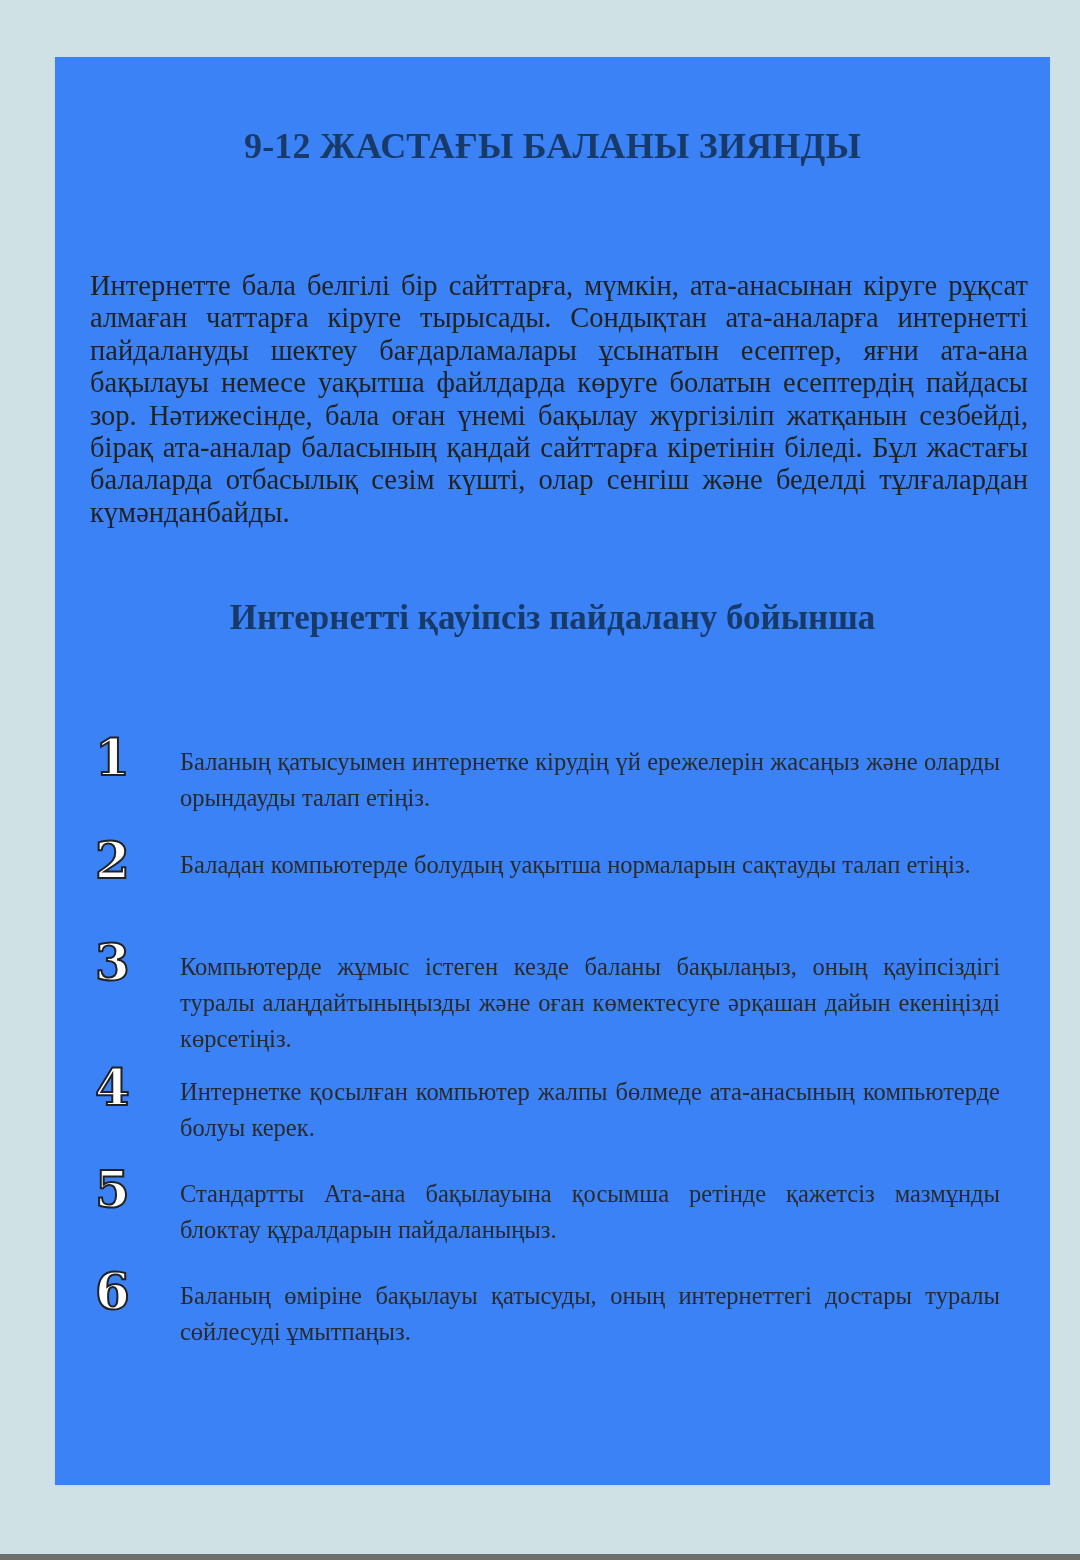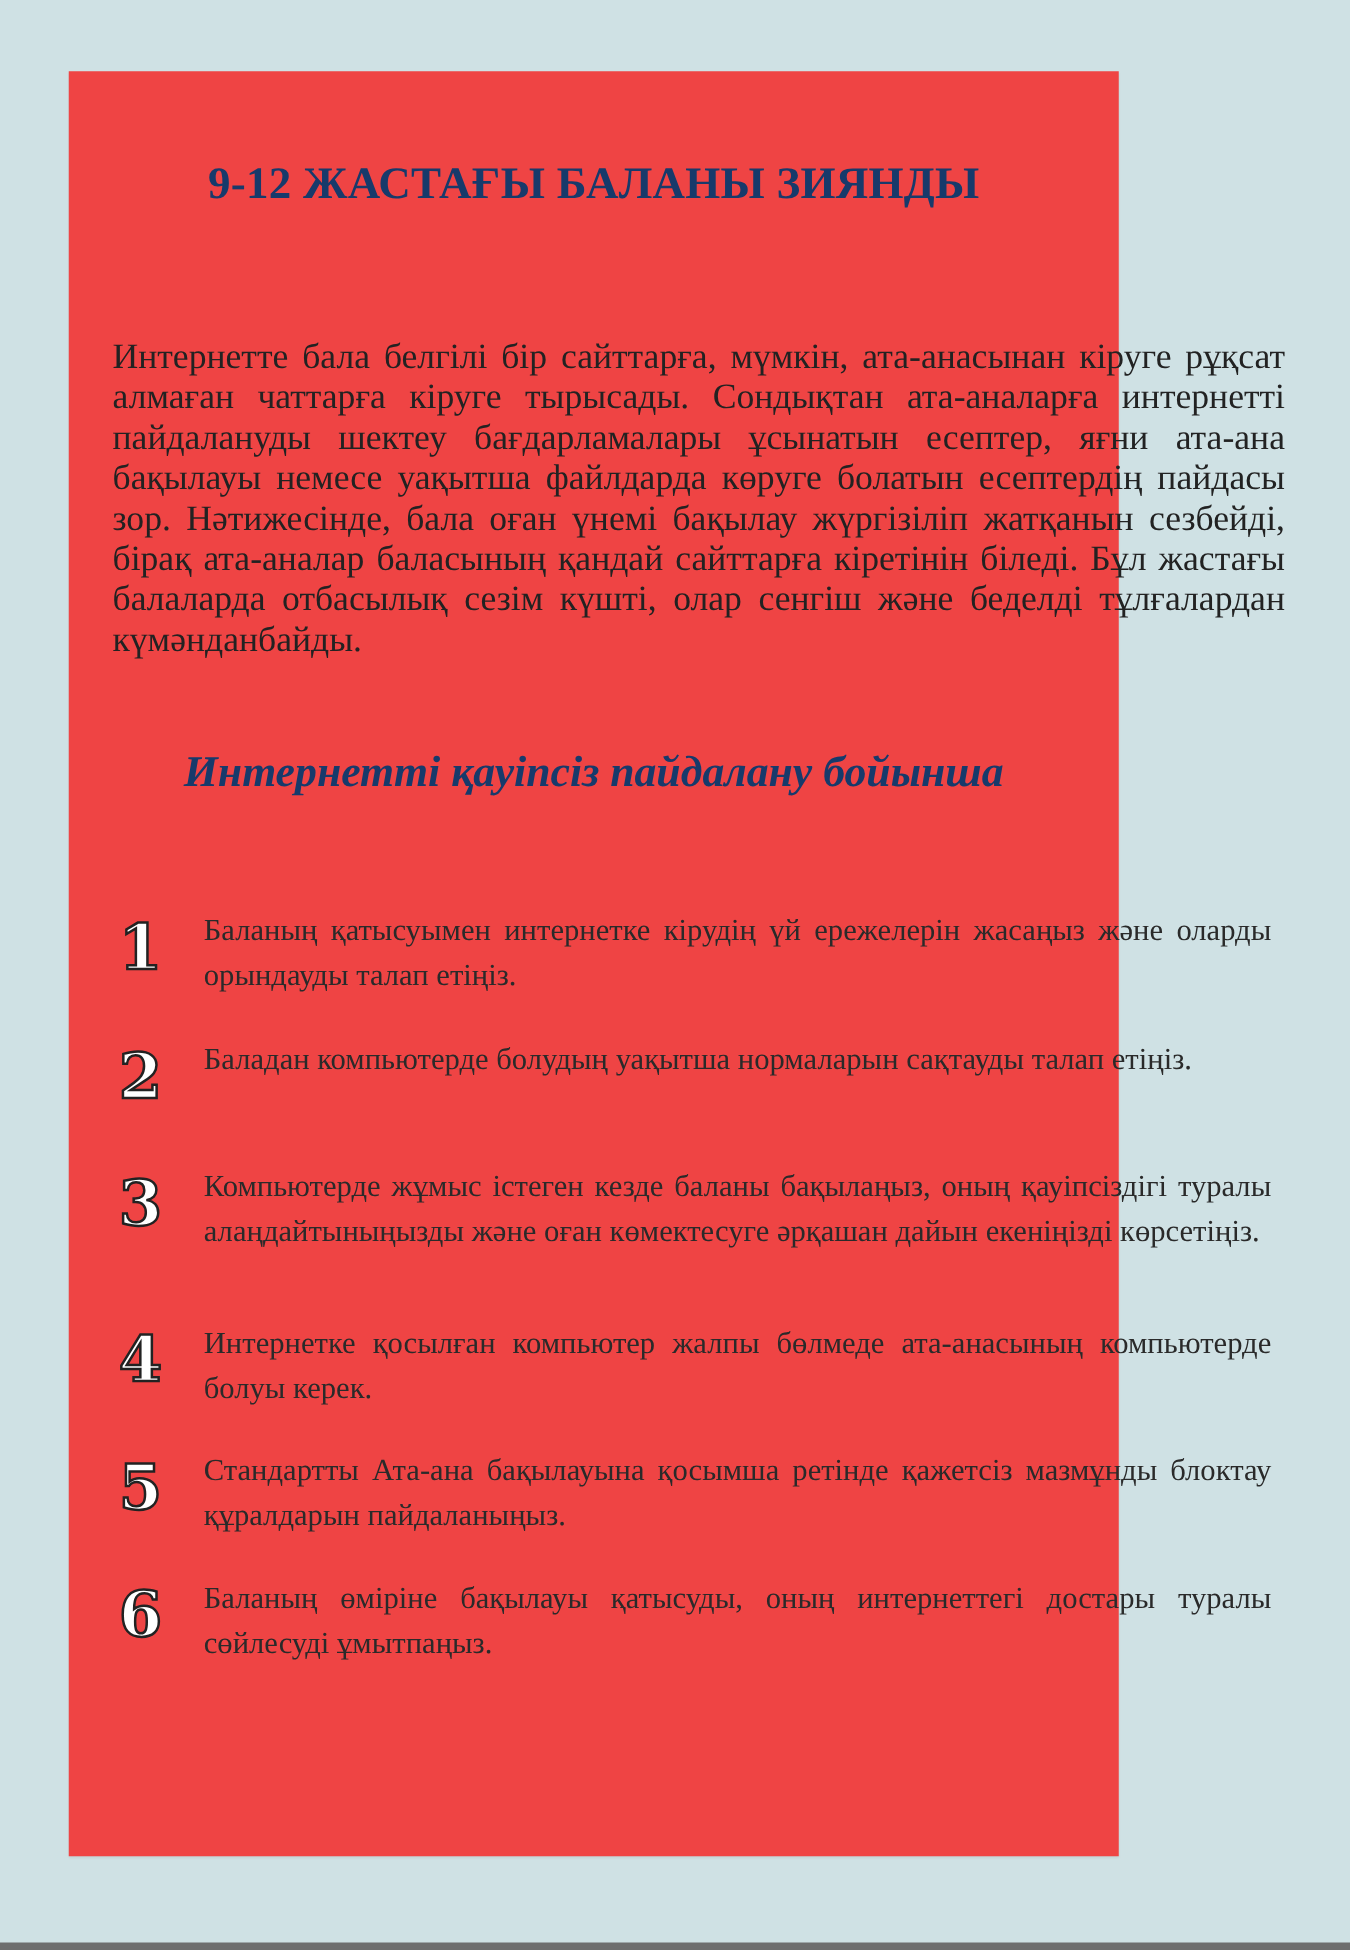--- a/index.html
+++ b/index.html
@@ -6,22 +6,22 @@
     body {
       width: 1080px; height: 1560px;
       background: #cfe1e4;
       position: relative;
       overflow: hidden;
       font-family: "Liberation Serif", "DejaVu Serif", serif;
     }
     .page {
       position: absolute;
       left: 55px; top: 57px;
-      width: 840px; height: 1428px;
-      background: #ef4444;
+      width: 995px; height: 1428px;
+      background: #3b82f6;
       box-shadow: 0 1px 2px rgba(0,0,0,0.06);
     }
     .title {
       position: absolute;
       left: 0; right: 0; top: 68px;
       text-align: center;
       color: #173a6b;
       font-family: "Liberation Serif", "DejaVu Serif", serif;
       font-weight: bold;
       font-size: 36px;
@@ -40,21 +40,20 @@
       text-align: justify;
       text-align-last: left;
     }
     .subtitle {
       position: absolute;
       left: 0; right: 0; top: 540px;
       margin: 0;
       text-align: center;
       color: #173a6b;
       font-weight: bold;
-      font-style: italic;
       font-size: 35px;
       line-height: 42px;
     }
     .subtitle span { display: block; }
     .tips { position: absolute; left: 0; top: 0; width: 100%; height: 100%; }
     .tip {
       position: absolute;
       left: 40px; width: 922px;
       display: flex;
       align-items: flex-start;
@@ -70,21 +69,21 @@
       font-weight: bold;
       padding-top: 6px;
     }
     .tip-text {
       flex: 1;
       font-size: 24.5px;
       line-height: 36px;
       color: #2a2a2a;
       text-align: justify;
       text-align-last: left;
-      margin: 0;
+      margin: 17px;
     }
     .tip-1 { top: 670px; }
     .tip-2 { top: 773px; }
     .tip-3 { top: 875px; }
     .tip-4 { top: 1000px; }
     .tip-5 { top: 1102px; }
     .tip-6 { top: 1204px; }
     .bottom-bar {
       position: absolute;
       left: 0; right: 0; bottom: 0;

